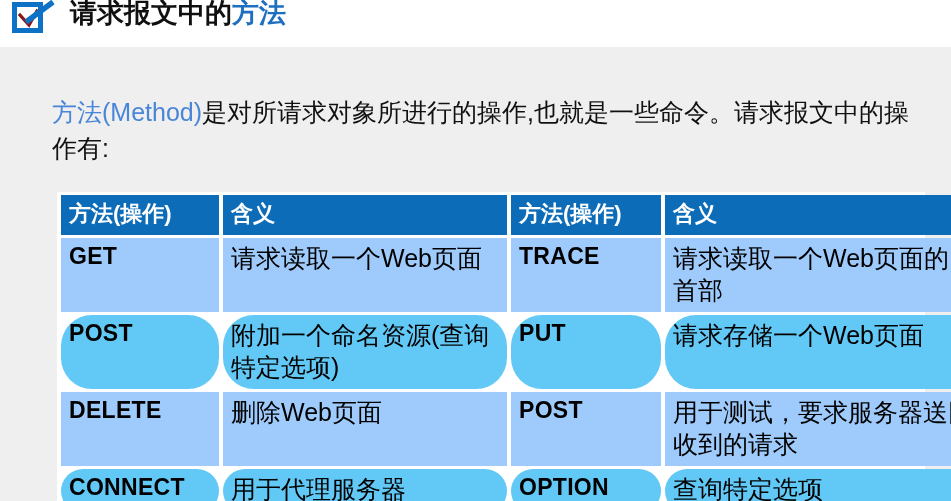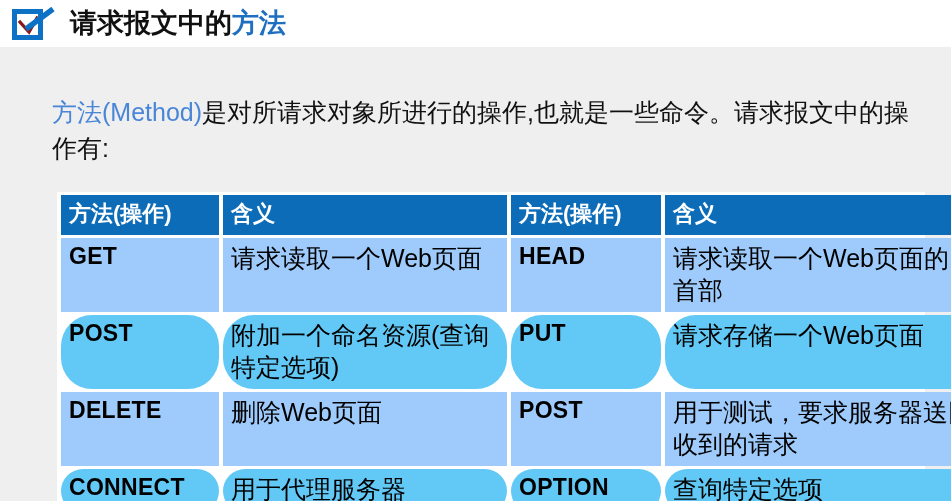--- a/index.html
+++ b/index.html
@@ -17,21 +17,21 @@
 
   
   .title-band {
     position: absolute;
     left: 0;
     top: 0;
     width: 951px;
     height: 47px;
     background: #ffffff;
     display: flex;
-    align-items: center;
+    align-items: flex-start;
   }
   .title-icon {
     margin-left: 12px;
     margin-right: 14px;
     width: 44px;
     height: 34px;
     flex: 0 0 auto;
     display: block;
   }
   .title-text {
@@ -140,21 +140,21 @@
         <th class="c1">方法(操作)</th>
         <th class="c2">含义</th>
         <th class="c3">方法(操作)</th>
         <th class="c4">含义</th>
       </tr>
     </thead>
     <tbody>
       <tr class="body-row row-a">
         <td class="c1 method-cell">GET</td>
         <td class="c2 meaning-cell">请求读取一个Web页面</td>
-        <td class="c3 method-cell">HEAD</td>
+        <td class="c3 method-cell">TRACE</td>
         <td class="c4 meaning-cell">请求读取一个Web页面的首部</td>
       </tr>
       <tr class="body-row row-b">
         <td class="c1 method-cell">POST</td>
         <td class="c2 meaning-cell">附加一个命名资源(查询特定选项)</td>
         <td class="c3 method-cell">PUT</td>
         <td class="c4 meaning-cell">请求存储一个Web页面</td>
       </tr>
       <tr class="body-row row-a">
         <td class="c1 method-cell">DELETE</td>

